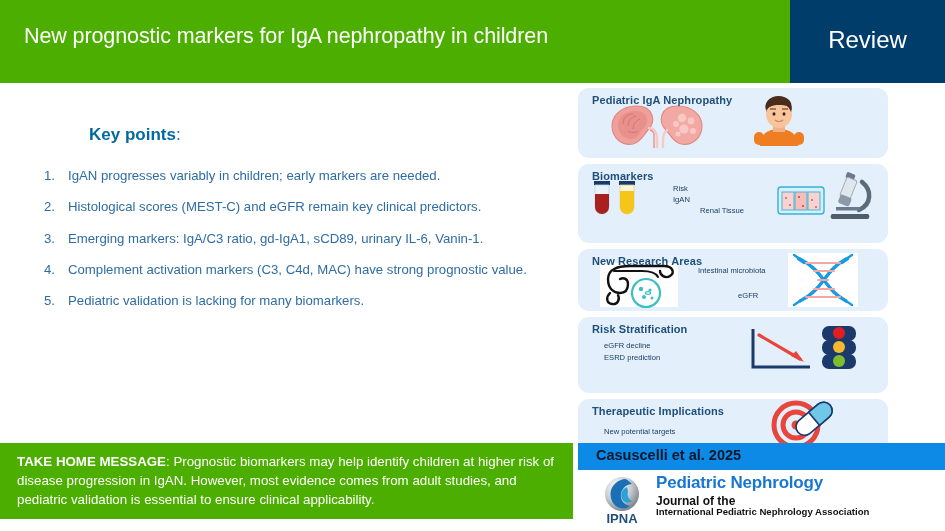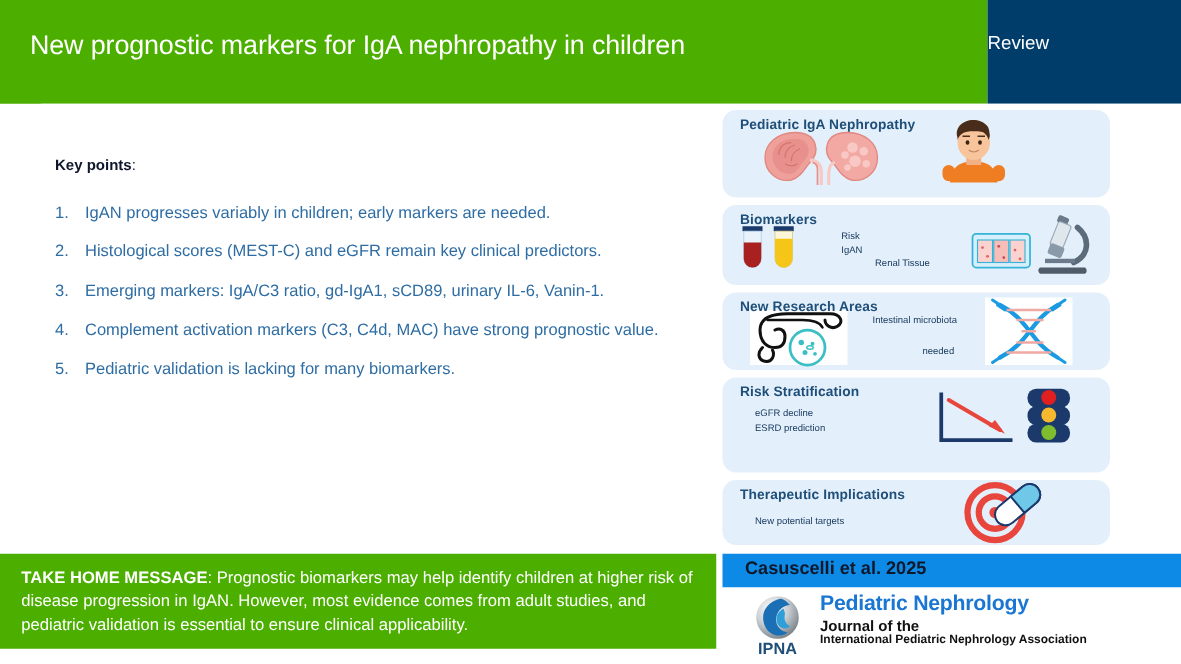--- a/index.html
+++ b/index.html
@@ -31,43 +31,45 @@
     width: 750px;
     color: #ffffff;
     font-size: 21.5px;
     font-weight: 400;
     letter-spacing: -0.1px;
     white-space: nowrap;
   }
   .header-badge {
     position: absolute; left: 790px; top: 26px;
     width: 155px;
+    text-align: center;
     color: #ffffff;
-    font-size: 15px;
+    font-size: 24px;
     font-weight: 400;
   }
 
   
   .white-card {
     position: absolute; left: 0; top: 83px;
     width: 945px; height: 360px;
     background: #ffffff;
     border-top-left-radius: 34px;
   }
 
   
   .keypoints {
     position: absolute; left: 44px; top: 125px;
     width: 510px;
   }
   .kp-heading {
-    font-size: 12px;
-    color: #0f172a;
+    font-size: 17px;
+    color: #0369a1;
     font-weight: bold;
     margin-bottom: 21px;
+    margin-left: 45px;
   }
   .kp-heading .kp-colon { font-weight: normal; }
   .kp-list { list-style: none; }
   .kp-item {
     display: flex;
     font-size: 13.2px;
     line-height: 1.46;
     color: #2e6da4;
     margin-bottom: 12px;
   }
@@ -97,21 +99,21 @@
     color: #1f4e79;
     letter-spacing: 0.1px;
   }
   .panel-sub {
     position: absolute;
     font-size: 7.6px;
     color: #15365c;
     white-space: nowrap;
   }
   .p1 { height: 70px; }
-  .p2 { height: 64px; }
+  .p2 { height: 79px; }
   .p3 { height: 62px; }
   .p4 { height: 76px; }
   .p5 { height: 52px; }
 
   
   .takehome {
     position: absolute; left: 0; top: 443px;
     width: 573px; height: 76px;
     background: #4caf00;
     padding: 9px 18px 0 17px;
@@ -282,21 +284,21 @@
           <path d="M284 18 C294 26 294 40 281 46" stroke="#5c6b7a" stroke-width="4.5" fill="none" stroke-linecap="round"></path>
           <rect x="258" y="43" width="24" height="3.5" fill="#6b7b8c"></rect>
           <path d="M254 50 h36 a3 3 0 0 1 0 5 h-36 a3 3 0 0 1 0 -5 Z" fill="#4f5d6b"></path>
         </g>
       </svg>
     </div>
 
     <div class="panel p3">
       <div class="panel-title">New Research Areas</div>
       <div class="panel-sub" style="left:104px; top:17px;margin-left:16px;">Intestinal microbiota</div>
-      <div class="panel-sub" style="left:160px; top:42px;">needed</div>
+      <div class="panel-sub" style="left:160px; top:42px;">eGFR</div>
       <svg width="310" height="62" viewBox="0 0 310 62">
 
         <g>
           <rect x="22" y="14" width="78" height="44" fill="#ffffff"></rect>
           <path d="M30 30 C30 20 40 17 52 17 C66 17 76 17 86 17 C95 17 97 24 92 27 C87 30 82 26 82 22
                    M30 30 C30 40 36 44 42 44 C48 44 50 40 50 35 C50 30 46 28 42 30
                    M32 44 C28 48 28 54 34 55 C40 56 42 50 40 46" stroke="#111111" stroke-width="2.4" fill="none" stroke-linecap="round"></path>
           <path d="M36 22 C44 22 54 22 64 22 C72 22 78 24 80 28" stroke="#111111" stroke-width="2" fill="none" stroke-linecap="round"></path>
           <circle cx="68" cy="44" r="14" fill="#ffffff" stroke="#3bbfc4" stroke-width="2.2"></circle>
           <circle cx="63" cy="40" r="2.2" fill="#3bbfc4"></circle>

